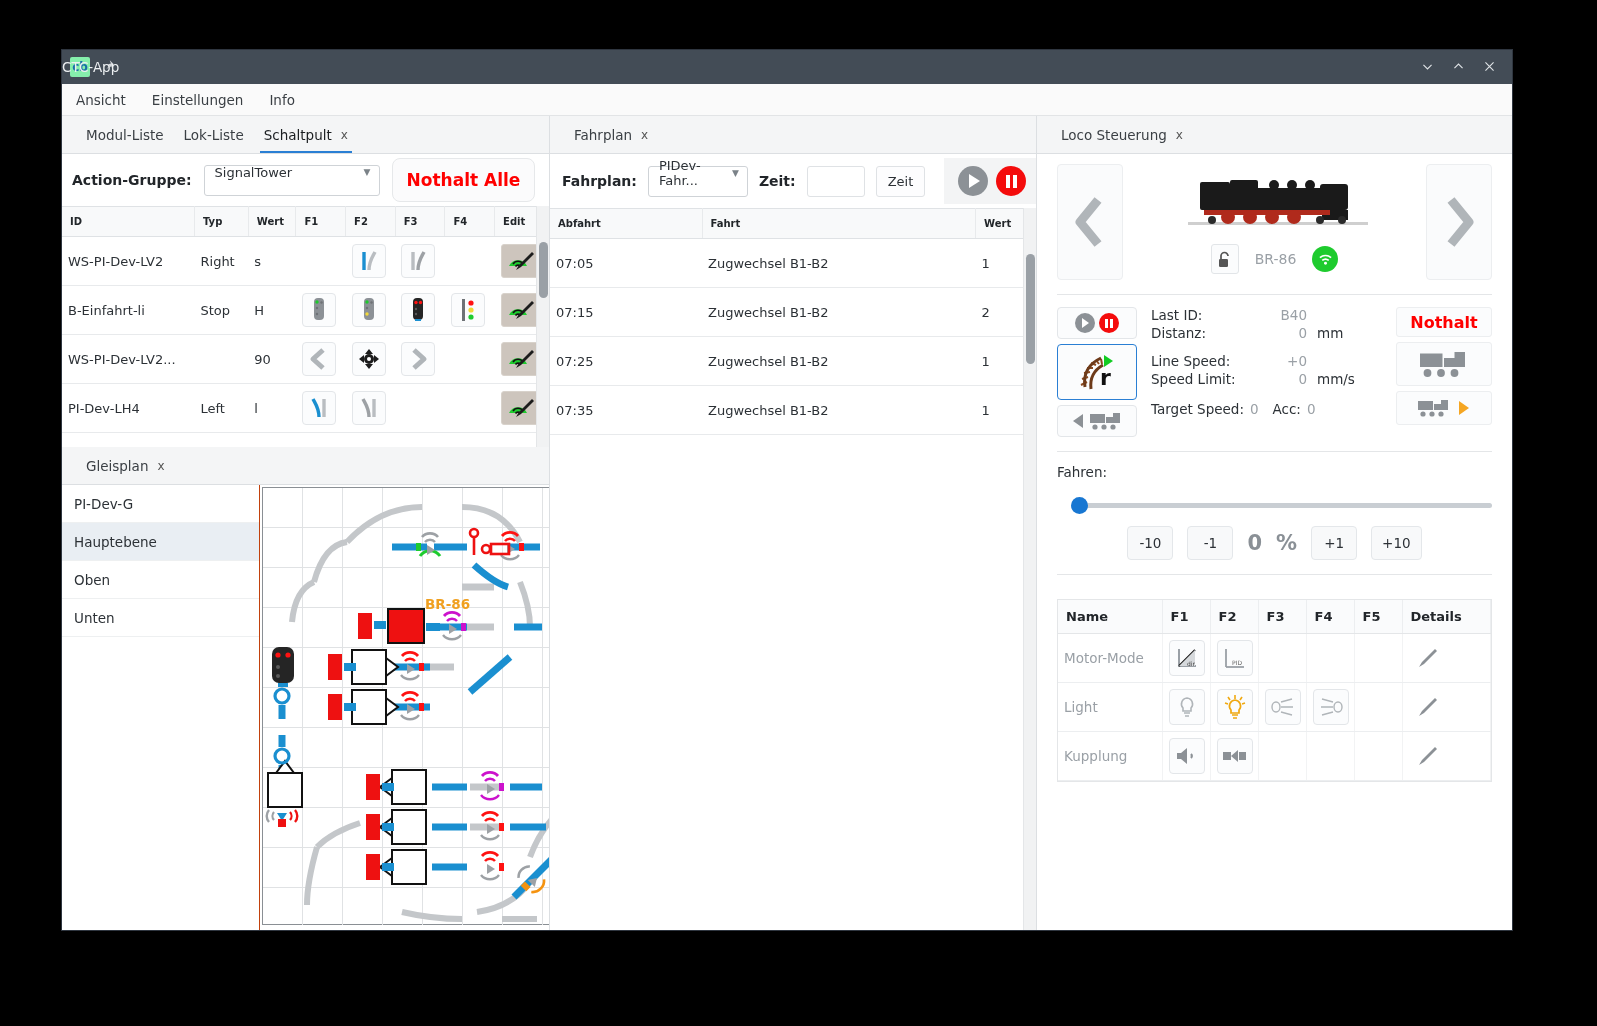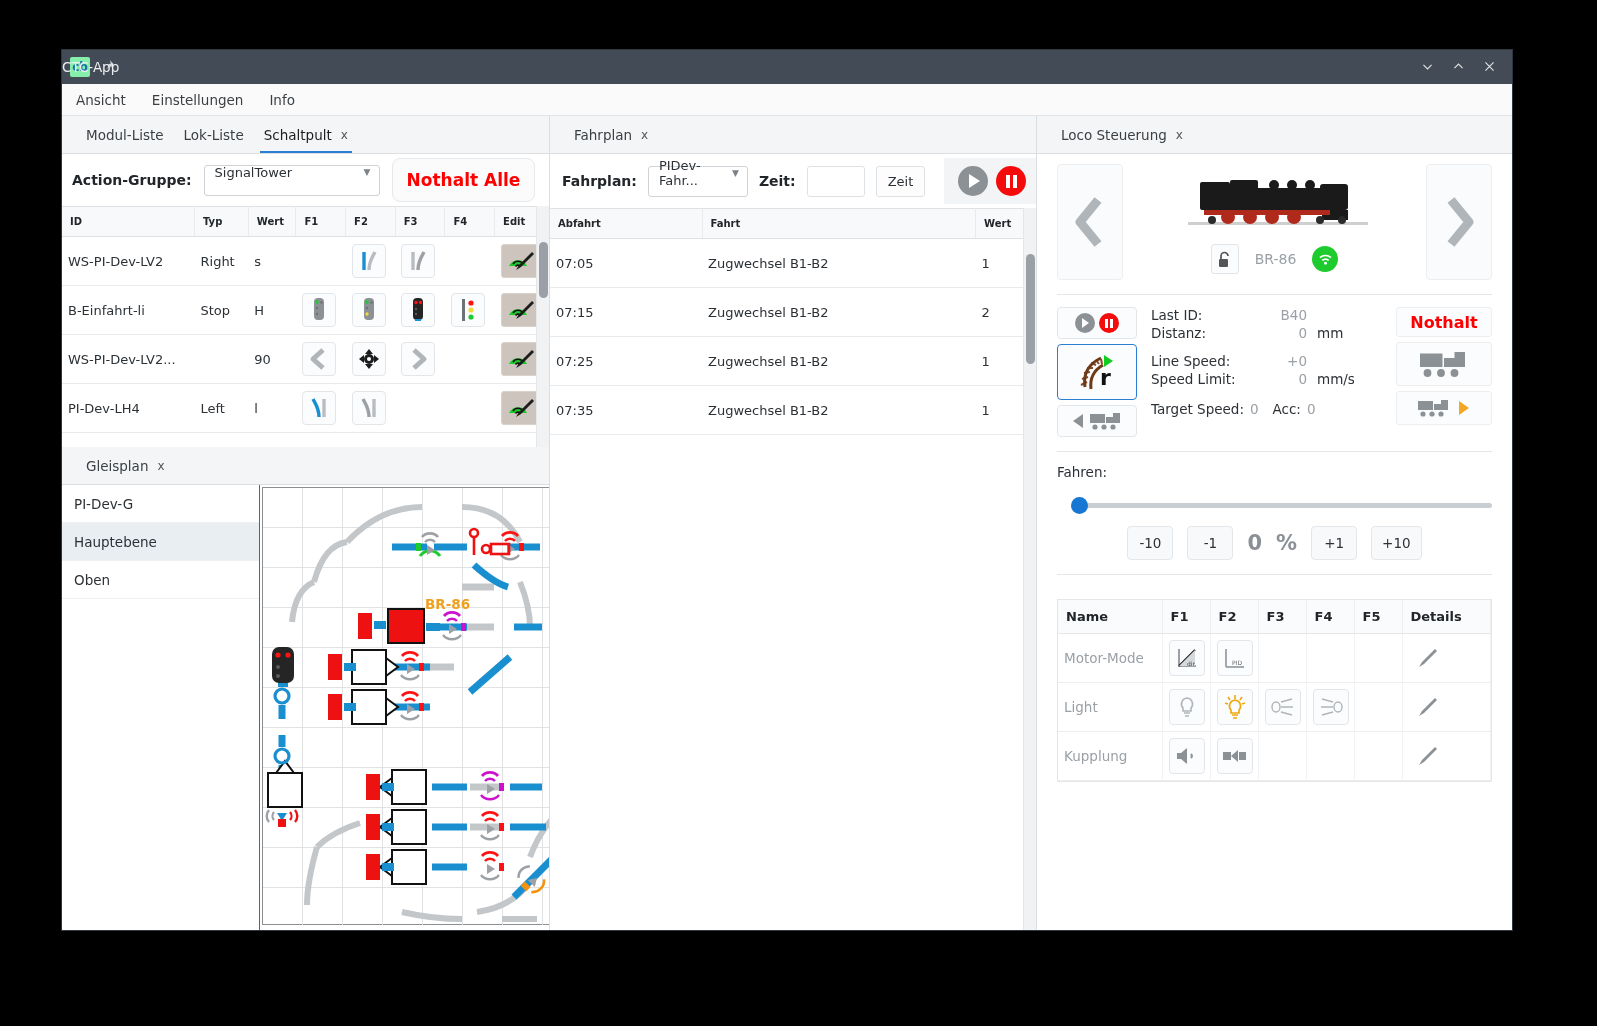--- a/index.html
+++ b/index.html
@@ -512,20 +512,23 @@
         <div class="gp-main">
           <div class="gp-list">
             <div class="gp-item">
               <span>PI-Dev-G</span>
             </div>
             <div class="gp-item sel">
               <span>Hauptebene</span>
             </div>
             <div class="gp-item">
               <span>Oben</span>
+            </div>
+            <div class="gp-item">
+              <span>Unten</span>
             </div>
           </div>
           <div class="gp-canvas">
 
             <svg id="trackplan" width="640" height="440" viewBox="0 0 640 440" style="position:absolute;left:2px;top:2px;">
               <defs>
                 <g id="sens-gray">
                     <circle cx="0" cy="0" r="0"></circle>
                   </g>
               </defs>

